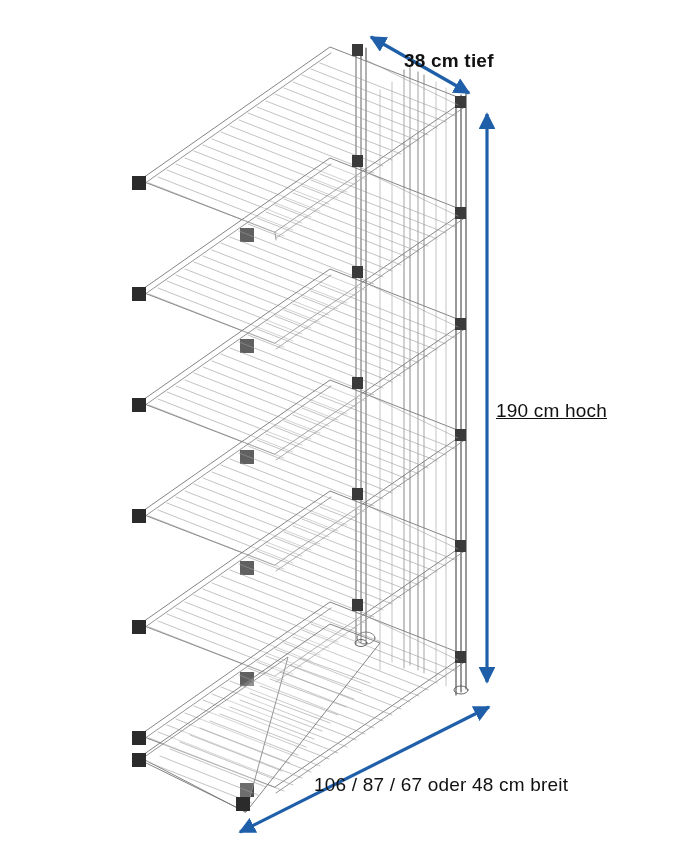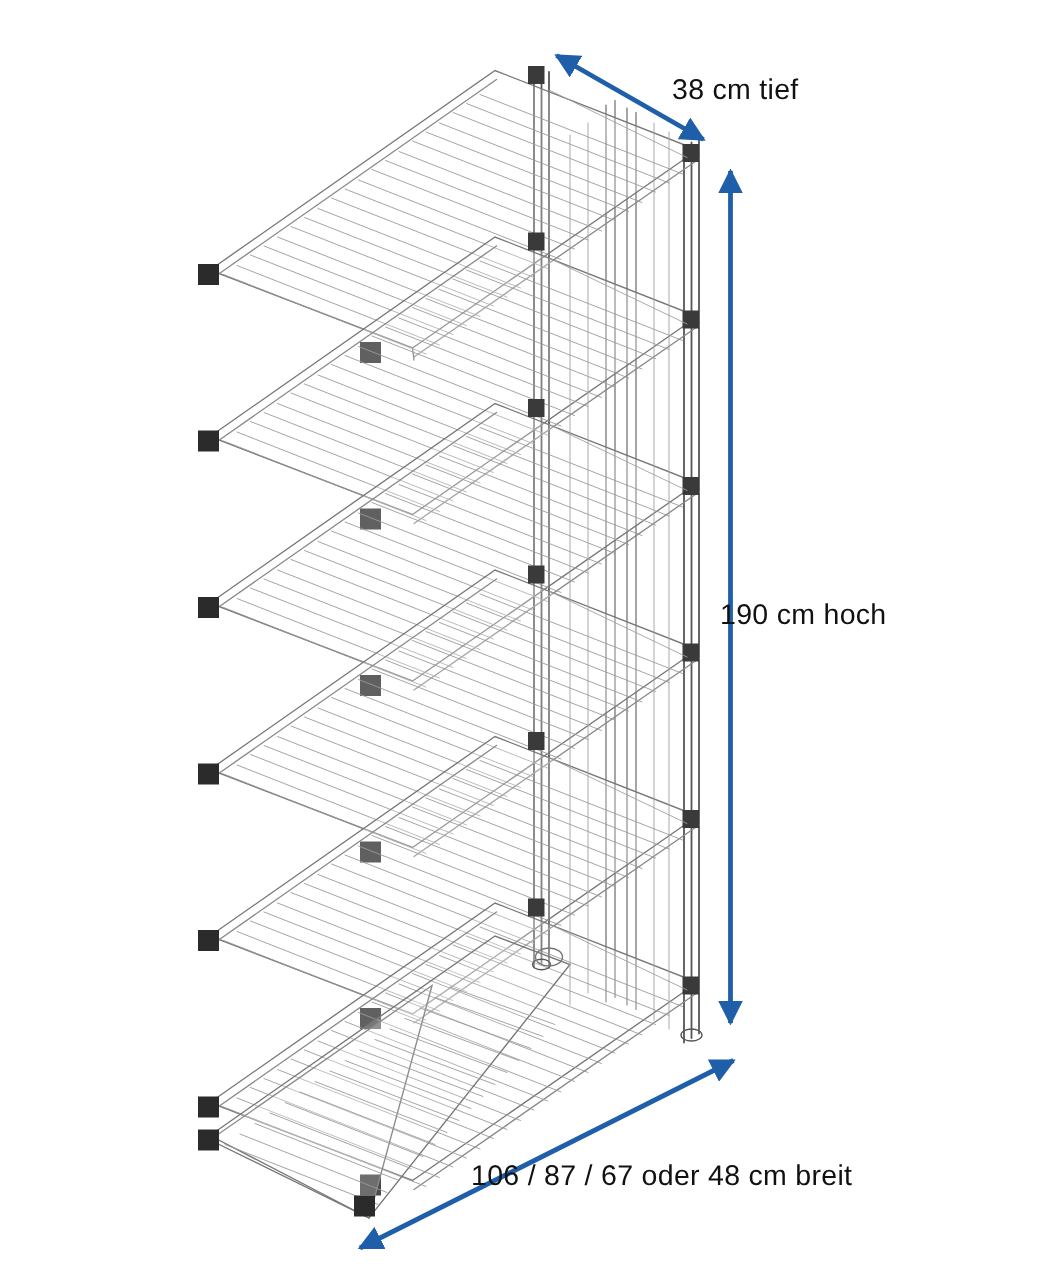--- a/index.html
+++ b/index.html
@@ -26,26 +26,28 @@
   }
   .dimlabel {
     position: absolute;
     color: #111111;
     font-size: 19px;
     font-family: "Liberation Sans", sans-serif;
     white-space: nowrap;
     letter-spacing: 0.2px;
   }
   #label-depth {
-    left: 448px;
+    left: 404px;
     top: 50px;
+    font-weight: bold;
   }
   #label-height {
-    left: 480px;
+    left: 496px;
     top: 400px;
+    text-decoration: underline;
   }
   #label-width {
     left: 314px;
     top: 774px;
   }
 </style>
 </head>
 <body>
 
 <div id="stage">

